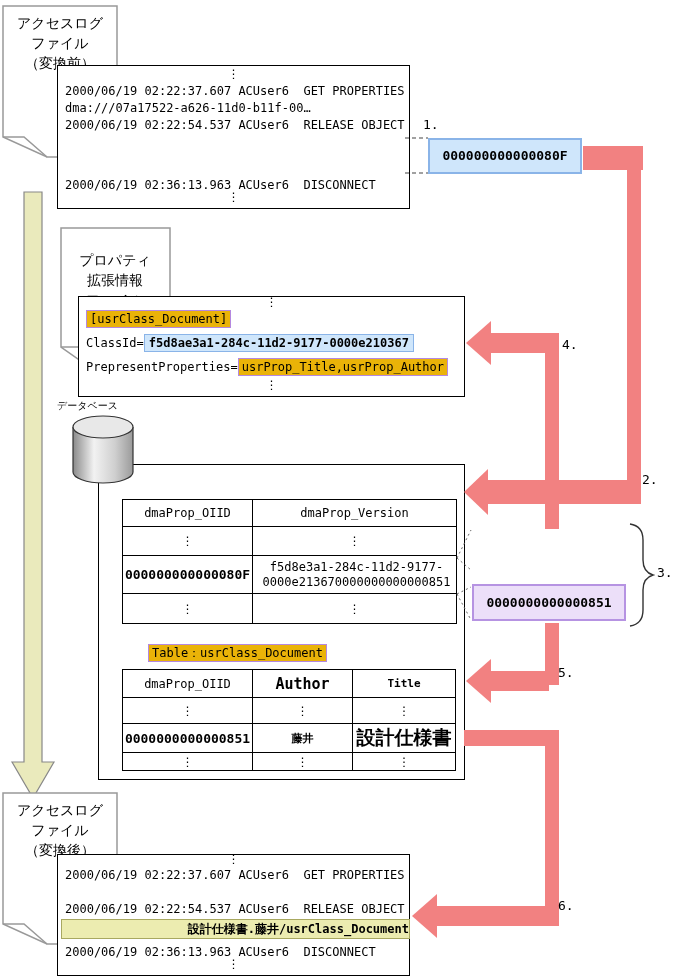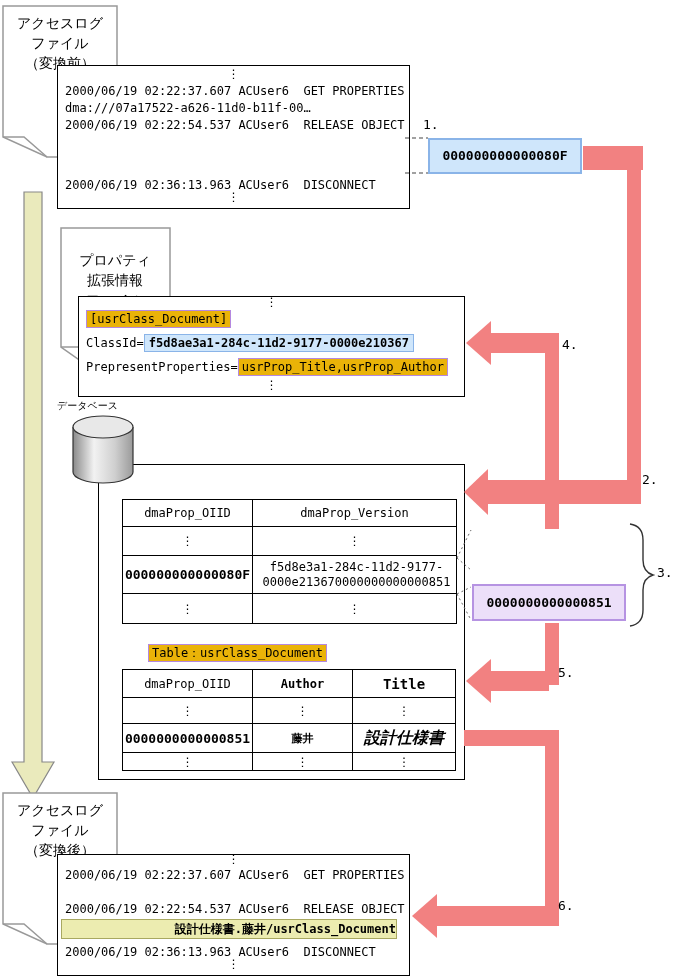--- a/index.html
+++ b/index.html
@@ -124,46 +124,46 @@
 
   <table class="tbl abs" style="left:122px;top:669px;">
     <colgroup>
         <col style="width:130px">
         <col style="width:100px">
         <col style="width:103px">
       </colgroup>
     <tbody>
         <tr>
       <td style="height:27px;">dmaProp_OIID</td>
-      <td class="lav-hd" style="font-size:12px;">Author</td>
-      <td class="lav-hd" style="font-size:14px;">Title</td>
+      <td class="lav-hd" style="font-size:15px;">Author</td>
+      <td class="lav-hd" style="font-size:11px;">Title</td>
     </tr>
     <tr>
       <td style="height:25px;">⋮</td>
       <td>⋮</td>
       <td>⋮</td>
     </tr>
     <tr>
       <td class="green-row" style="height:28px;font-size:13px;">0000000000000851</td>
       <td class="green-row" style="font-size:11px;">藤井</td>
-      <td class="green-row" style="font-size:16px;font-style:italic;">設計仕様書</td>
+      <td class="green-row" style="font-size:19px;">設計仕様書</td>
     </tr>
     <tr>
       <td style="height:17px;">⋮</td>
       <td>⋮</td>
       <td>⋮</td>
     </tr>
   </tbody>
     </table>
 
   <div class="box" style="left:57px;top:854px;width:351px;height:120px;border-width:1.5px;">
     <div class="dots" style="top:-3px;">⋮</div>
     <div class="abs mono" style="left:7px;top:12px;">2000/06/19 02:22:37.607 ACUser6  GET PROPERTIES</div>
     <div class="abs mono" style="left:7px;top:46px;">2000/06/19 02:22:54.537 ACUser6  RELEASE OBJECT</div>
-    <div class="abs hl-yellow mono bold" style="left:3px;top:64px;width:330px;height:18px;line-height:18px;padding-left:4px;">設計仕様書.藤井/usrClass_Document</div>
+    <div class="abs hl-yellow mono bold" style="left:3px;top:64px;width:330px;height:18px;line-height:18px;padding-left:17px;">設計仕様書.藤井/usrClass_Document</div>
     <div class="abs mono" style="left:7px;top:89px;">2000/06/19 02:36:13.963 ACUser6  DISCONNECT</div>
     <div class="dots" style="top:102px;">⋮</div>
   </div>
 
   <svg class="abs" style="left:72px;top:414px;" width="62" height="72">
     <defs>
       <linearGradient id="cyl" x1="0" y1="0" x2="1" y2="0">
         <stop offset="0" stop-color="#8a8a8a"></stop>
           <stop offset="0.35" stop-color="#f2f2f2"></stop>
         <stop offset="0.7" stop-color="#cfcfcf"></stop>

